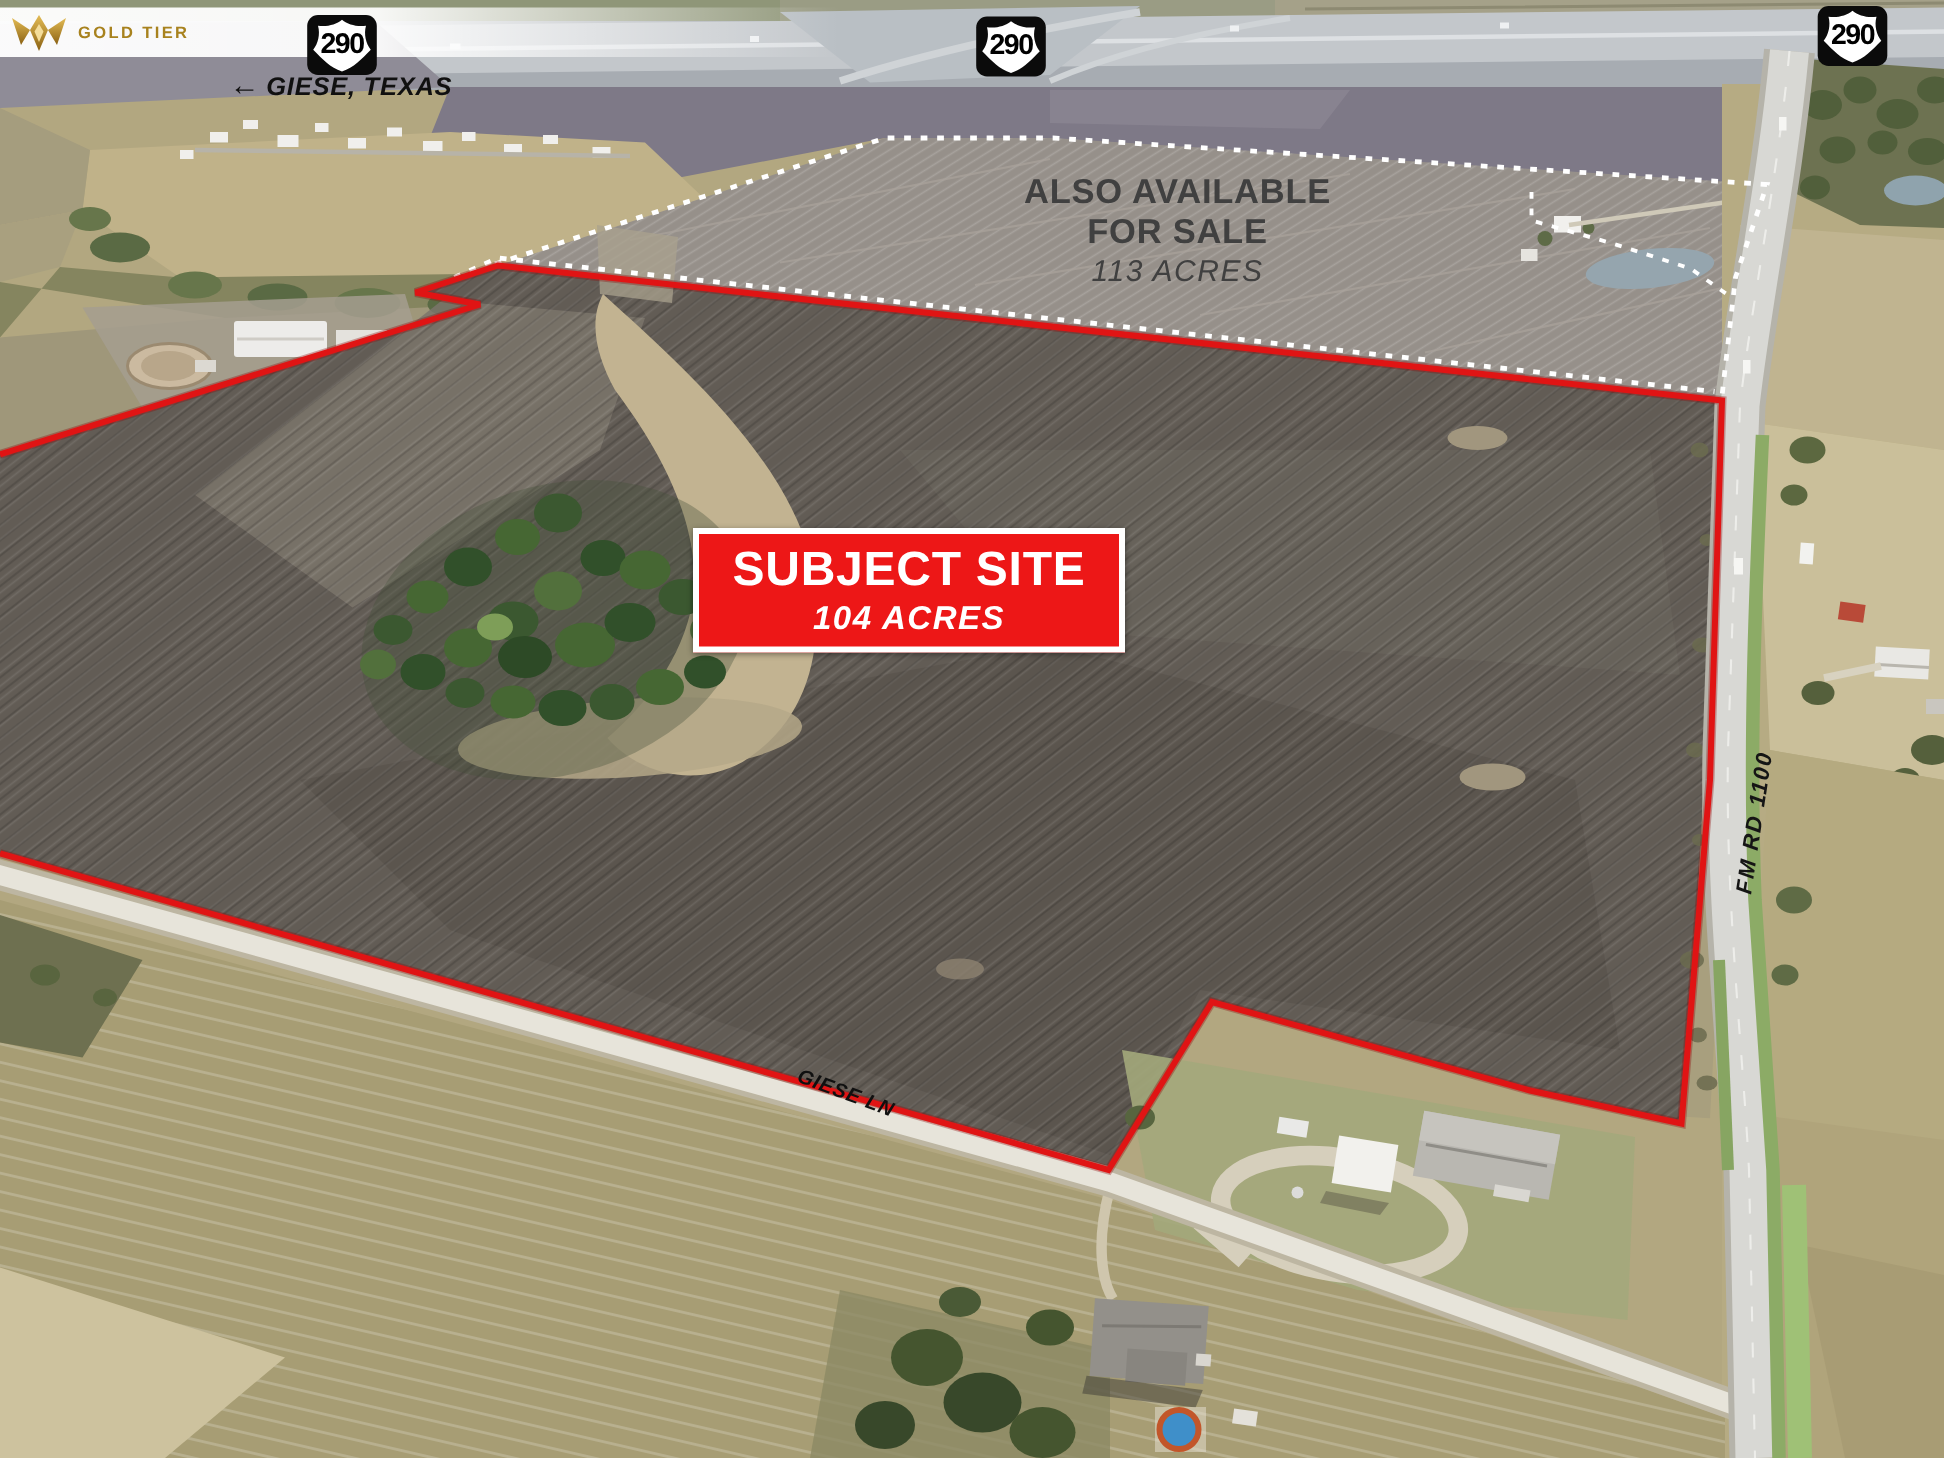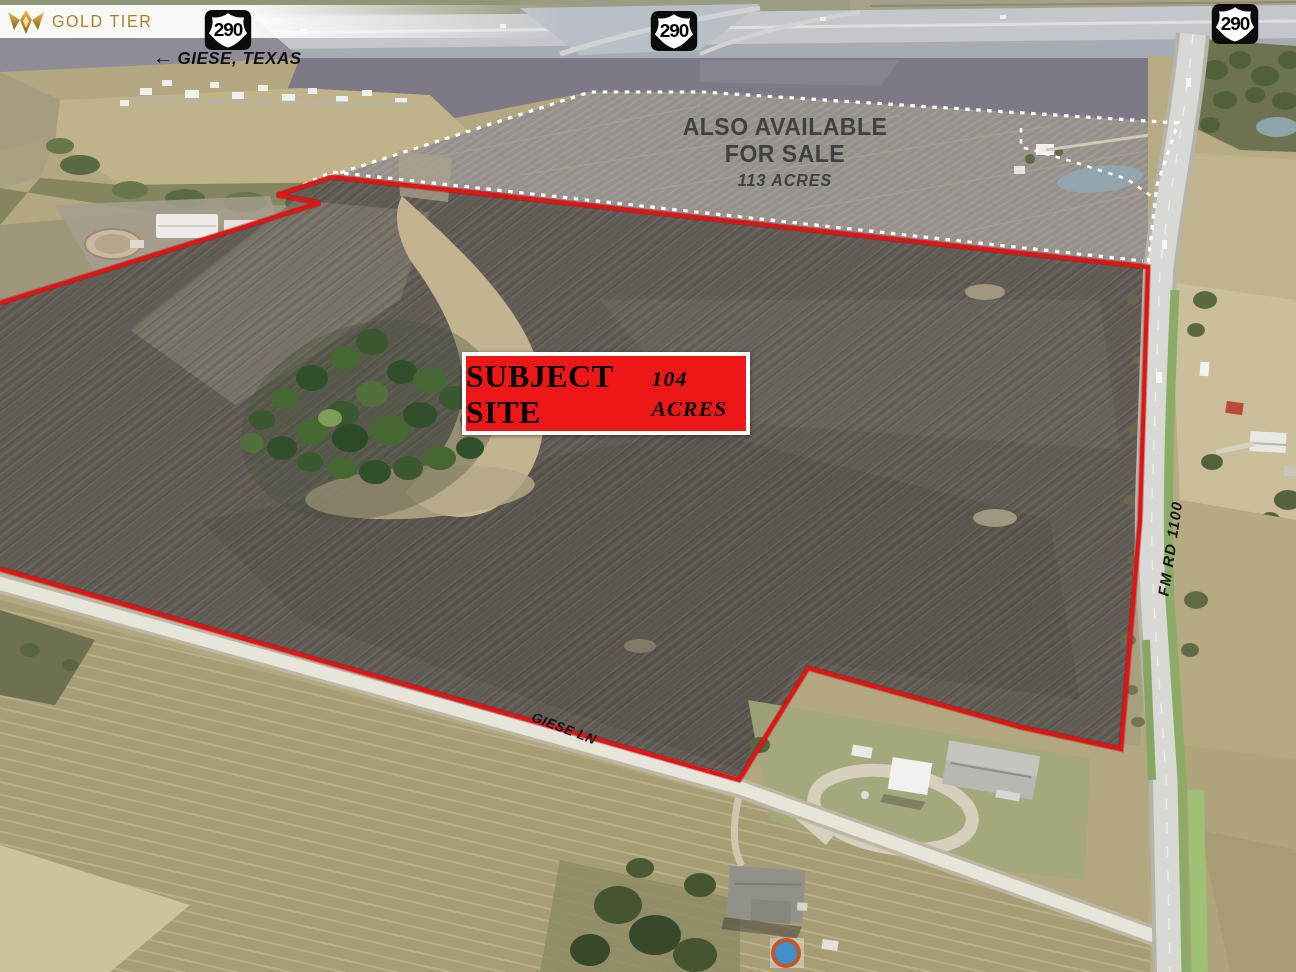--- a/index.html
+++ b/index.html
@@ -6,45 +6,45 @@
   #stage{position:relative;width:1296px;height:972px;overflow:hidden;
          font-family:"Liberation Sans",sans-serif;background:#b2a780;}
   #scene{position:absolute;left:0;top:0;}
   .overlay{position:absolute;}
 
   
   #banner{left:0;top:5px;width:560px;height:33px;
     background:linear-gradient(to right,rgba(255,255,255,.96) 0%,rgba(255,255,255,.93) 45%,rgba(255,255,255,0) 100%);
     display:flex;align-items:center;}
   #banner .logo{width:40px;height:28px;margin-left:6px;}
-  #banner .brand{font-size:16px;font-weight:normal;letter-spacing:1.6px;color:#a8821e;margin-left:6px;}
+  #banner .brand{font-size:11px;font-weight:bold;letter-spacing:1.6px;color:#a8821e;margin-left:6px;}
 
   
   .shield{width:48px;height:42px;}
   .shield svg{position:absolute;left:0;top:0;}
   .shield .num{position:absolute;left:0;top:10px;width:100%;text-align:center;
     font-size:19px;font-weight:bold;color:#000000;letter-spacing:-1px;}
   #shield-1{left:204px;top:9px;}
   #shield-2{left:650px;top:10px;}
   #shield-3{left:1211px;top:3px;}
 
   
   #elgin{left:153px;top:46px;color:#101010;font-style:italic;font-weight:800;
          font-size:17px;letter-spacing:.5px;white-space:nowrap;}
   #elgin .arrow{font-style:normal;font-size:20px;font-weight:bold;margin-right:4px;}
 
   
   #also{left:652px;top:114px;width:266px;text-align:center;color:#404040;}
   #also .l1,#also .l2{font-size:23px;font-weight:bold;line-height:27px;letter-spacing:.5px;}
-  #also .l3{font-size:16px;font-style:italic;font-weight:bold;line-height:26px;letter-spacing:1px;}
+  #also .l3{font-size:20px;font-style:italic;font-weight:normal;line-height:26px;letter-spacing:1px;}
 
   
   #subject{left:462px;top:352px;width:288px;height:83px;box-sizing:border-box;
     background:#ed1717;border:4px solid #ffffff;box-shadow:0 1px 4px rgba(0,0,0,.45);
-    display:flex;flex-direction:row;align-items:center;justify-content:center;color:#000000;font-family:Liberation Serif, serif;}
+    display:flex;flex-direction:column;align-items:center;justify-content:center;color:#ffffff;}
   #subject .t{font-size:32px;font-weight:800;letter-spacing:.5px;line-height:36px;}
   #subject .a{font-size:22px;font-style:italic;font-weight:bold;line-height:30px;letter-spacing:1px;}
 
   
   #fmroad{left:1106px;top:540px;width:128px;text-align:center;
     transform:rotate(-81.5deg);color:#151515;font-style:italic;font-weight:bold;
     font-size:15px;letter-spacing:1.2px;white-space:nowrap;}
   #giese{left:512px;top:721px;width:104px;text-align:center;
     transform:rotate(20.5deg);color:#101010;font-style:italic;font-weight:800;
     font-size:13.5px;letter-spacing:.6px;white-space:nowrap;}

